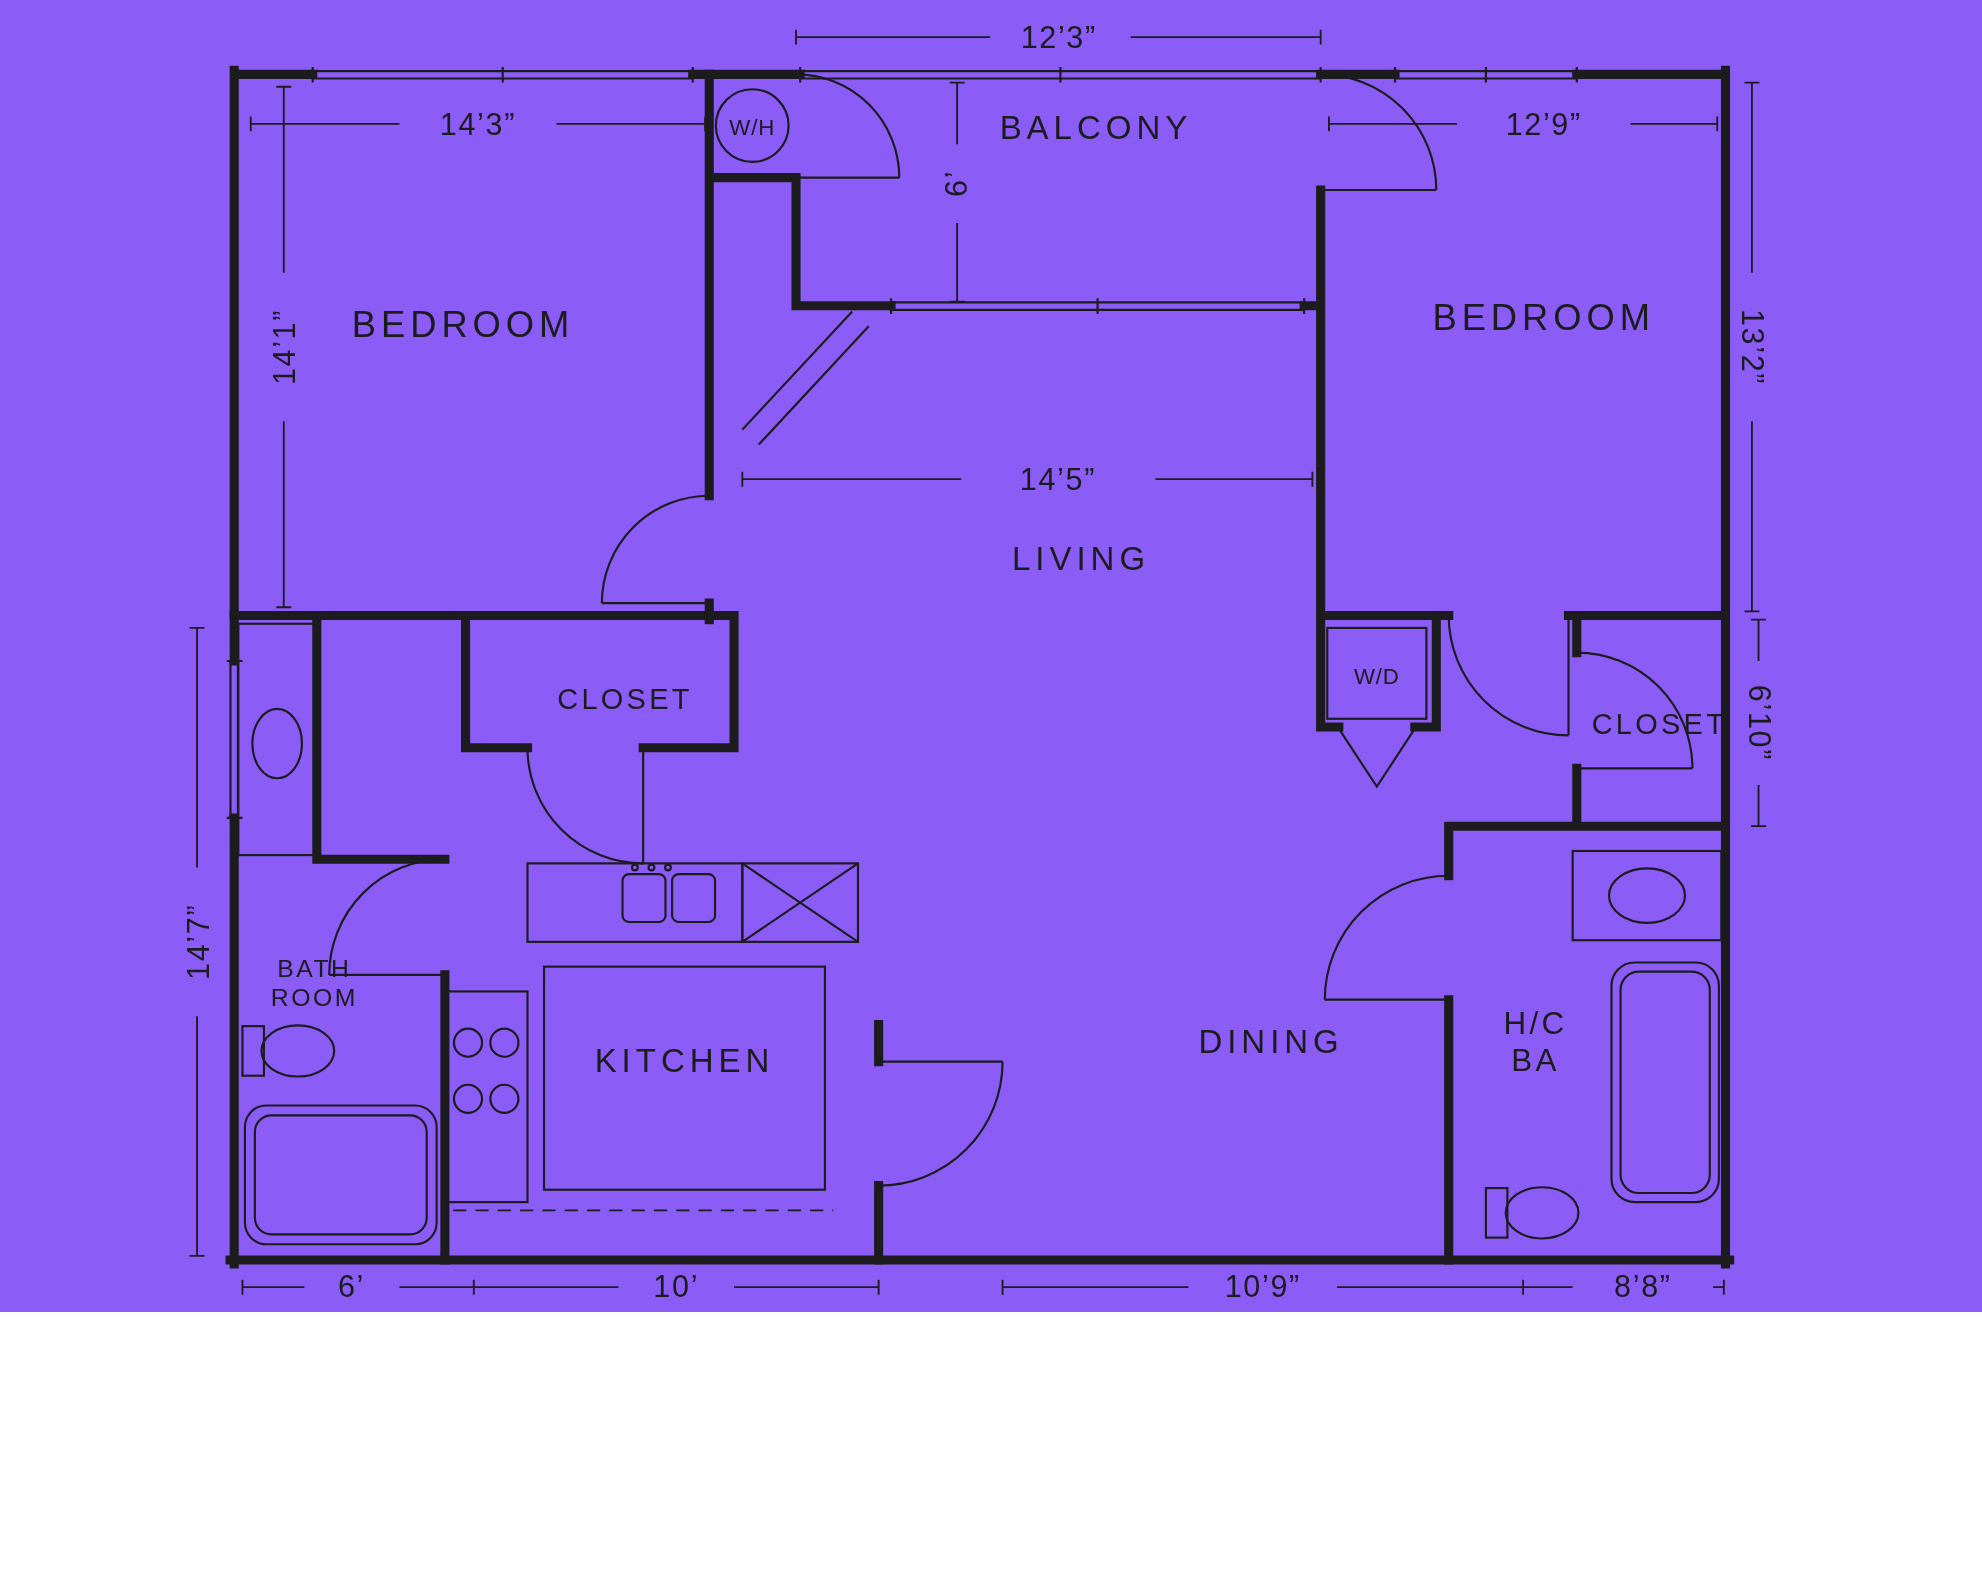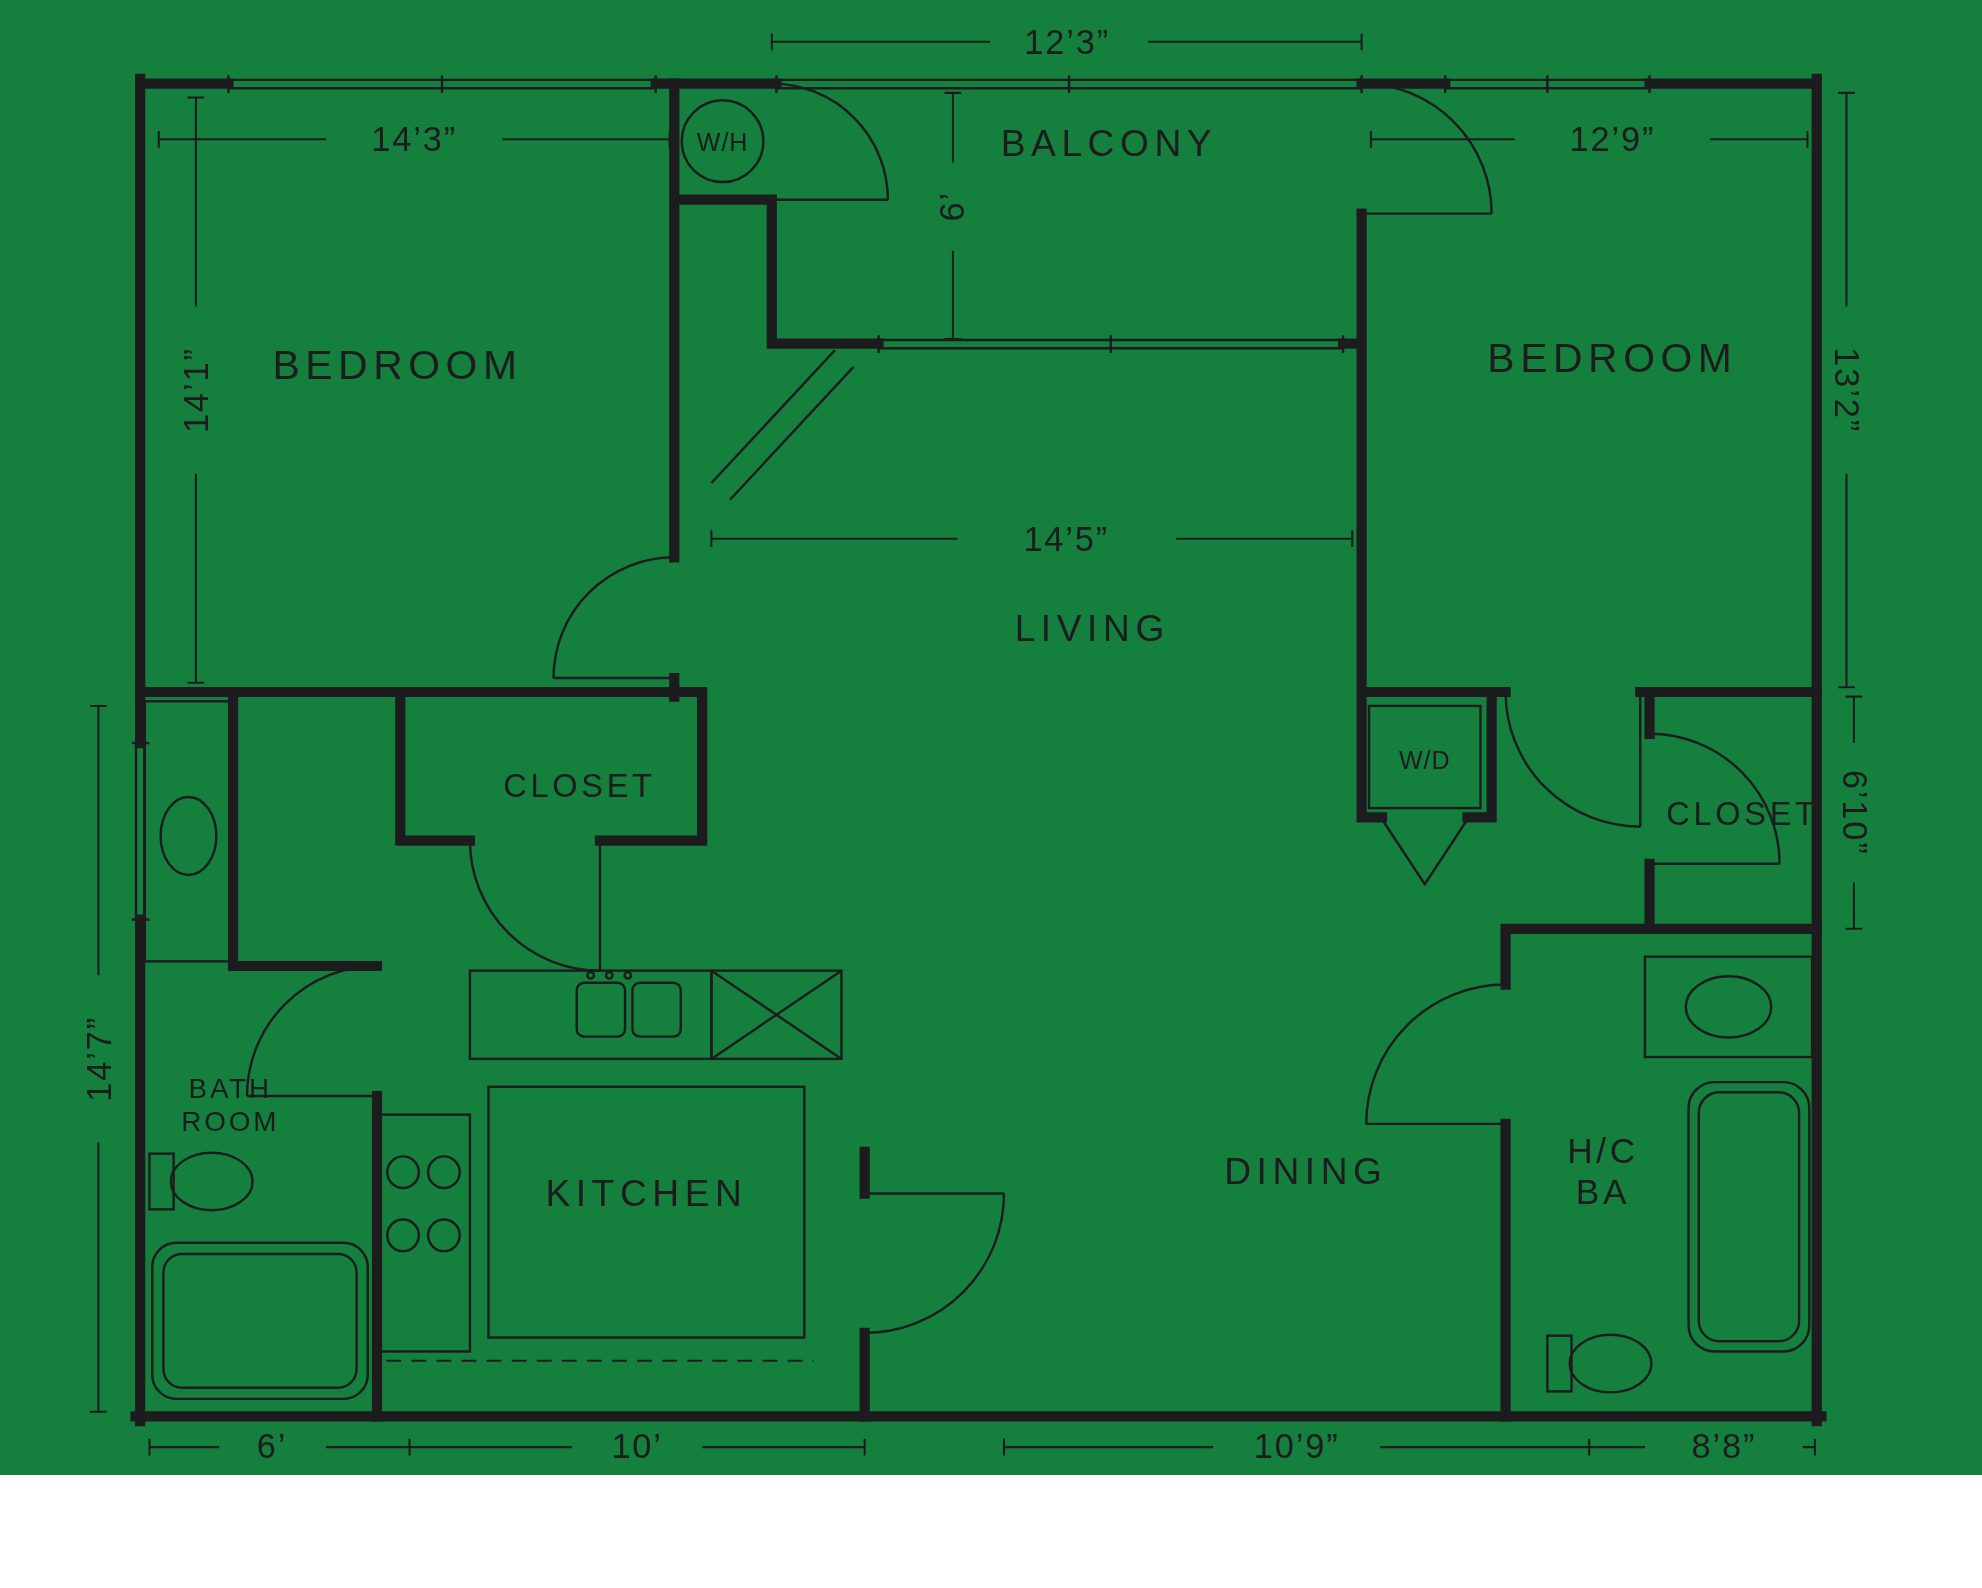--- a/index.html
+++ b/index.html
@@ -1,16 +1,16 @@
 <!DOCTYPE html>
 <html><head>
 <meta charset="utf-8">
 <style>
   html,body{margin:0;padding:0;background:#ffffff;}
-  .stage{position:relative;width:1982px;height:1475px;background:#15803d;overflow:hidden;
+  .stage{position:relative;width:1982px;height:1312px;background:#8b5cf6;overflow:hidden;
          font-family:"Liberation Sans", sans-serif;}
   svg{position:absolute;left:0;top:0;width:100%;height:100%;}
   .wall{stroke:#1c1c1e;stroke-width:11;fill:none;stroke-linecap:square;}
   .thin{stroke:#1c1c1e;stroke-width:2.6;fill:none;stroke-linecap:butt;}
   .fixture{stroke:#1c1c1e;stroke-width:2.6;fill:none;}
   .dimline{stroke:#1c1c1e;stroke-width:2.2;fill:none;}
   .dashed{stroke:#1c1c1e;stroke-width:2.4;fill:none;stroke-dasharray:16 11;}
   text{fill:#1c1c1e;}
   .room{font-size:44px;letter-spacing:6px;text-anchor:middle;}
   .room-md{font-size:40px;letter-spacing:6px;text-anchor:middle;}

